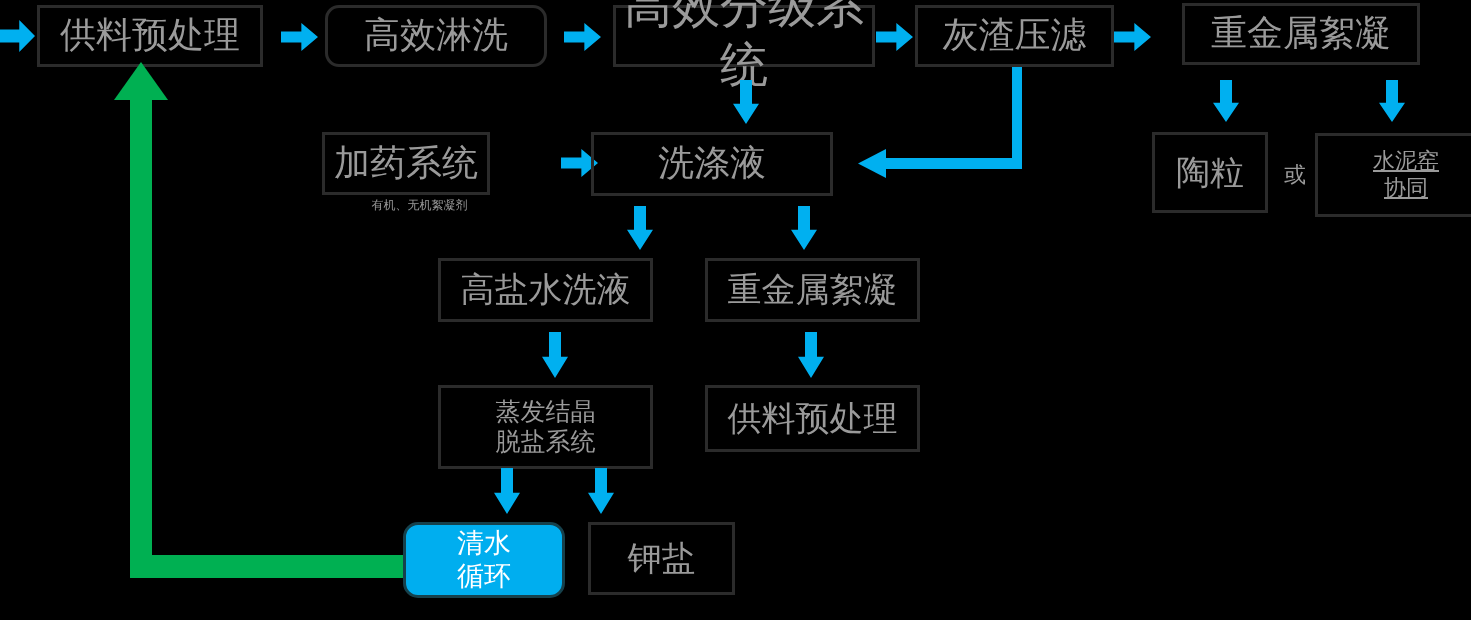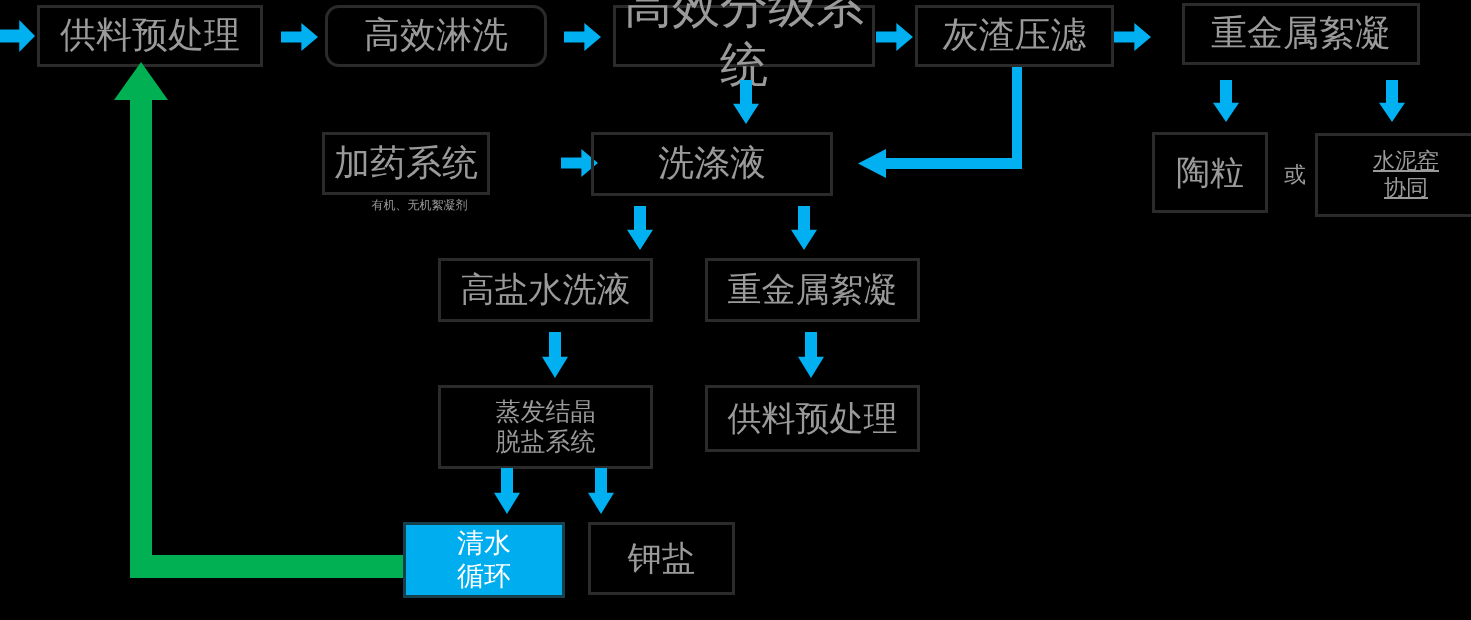--- a/index.html
+++ b/index.html
@@ -93,21 +93,21 @@
   <div class="ar ar-down" style="left:798px;top:332px;width:26px;height:46px;"></div>
 
   <div class="box" style="left:438px;top:385px;width:215px;height:84px;font-size:25px;">蒸发结晶
 脱盐系统</div>
 
   <div class="box" style="left:705px;top:385px;width:215px;height:67px;font-size:34px;">供料预处理</div>
 
   <div class="ar ar-down" style="left:494px;top:468px;width:26px;height:46px;"></div>
   <div class="ar ar-down" style="left:588px;top:468px;width:26px;height:46px;"></div>
 
-  <div class="box filled" style="left:403px;top:522px;width:162px;height:76px;font-size:27px;">清水
+  <div class="box filled" style="left:403px;top:522px;width:162px;height:76px;font-size:27px;border-radius:15px;">清水
 循环</div>
 
   <div class="box" style="left:588px;top:522px;width:147px;height:73px;font-size:34px;">钾盐</div>
 
   <div class="seg-green" style="left:130px;top:555px;width:273px;height:23px;"></div>
   <div class="seg-green" style="left:130px;top:96px;width:22px;height:482px;"></div>
   <div class="head-up" style="left:114px;top:62px;width:54px;height:38px;"></div>
 
 </div>
 

